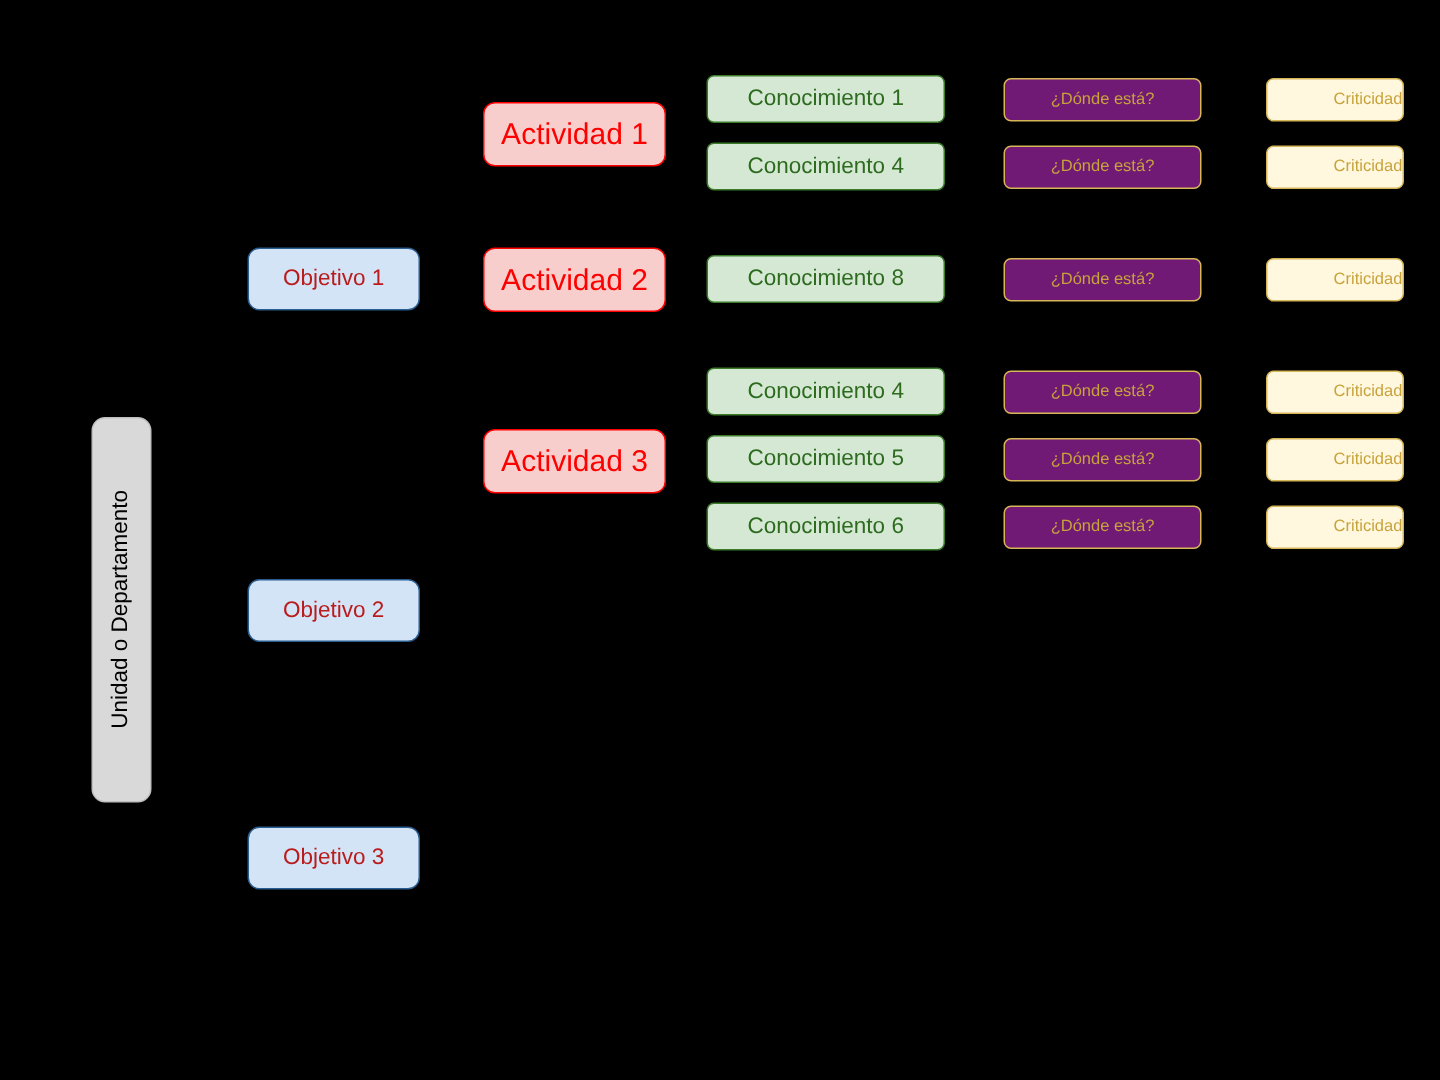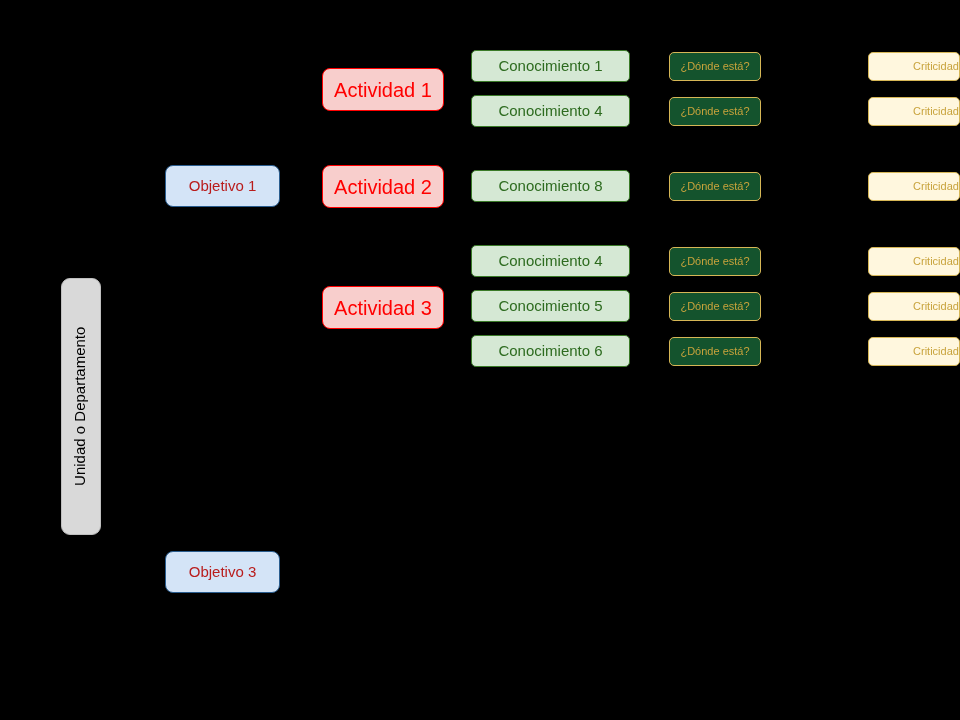--- a/index.html
+++ b/index.html
@@ -79,32 +79,32 @@
     background: #d5e8d4;
     border-color: #3a7a28;
     border-radius: 5px;
     color: #2d6b1f;
     font-size: 15px;
   }
 
   
   .node-donde {
     left: 669px;
-    width: 92px;
+    width: 132px;
     height: 29px;
-    background: #14532d;
+    background: #701a75;
     border-color: #d6b656;
     border-radius: 5px;
     color: #c8a33c;
     font-size: 11px;
   }
 
   
   .node-criticidad {
-    left: 868px;
+    left: 844px;
     width: 92px;
     height: 29px;
     background: #fff7de;
     border-color: #d6b656;
     border-radius: 5px;
     color: #c8a33c;
     font-size: 11px;
     padding-left: 44px;
   }
 </style>
@@ -112,20 +112,23 @@
 <body>
 
 <div id="canvas">
 
   <div class="node node-unit">
     <span class="vtext">Unidad o Departamento</span>
   </div>
 
   <div class="node node-objetivo" style="top:165px">
     <span>Objetivo 1</span>
+  </div>
+  <div class="node node-objetivo" style="top:386px">
+    <span>Objetivo 2</span>
   </div>
   <div class="node node-objetivo" style="top:551px">
     <span>Objetivo 3</span>
   </div>
 
   <div class="node node-actividad" style="top:68px">
     <span>Actividad 1</span>
   </div>
   <div class="node node-actividad" style="top:165px">
     <span>Actividad 2</span>

